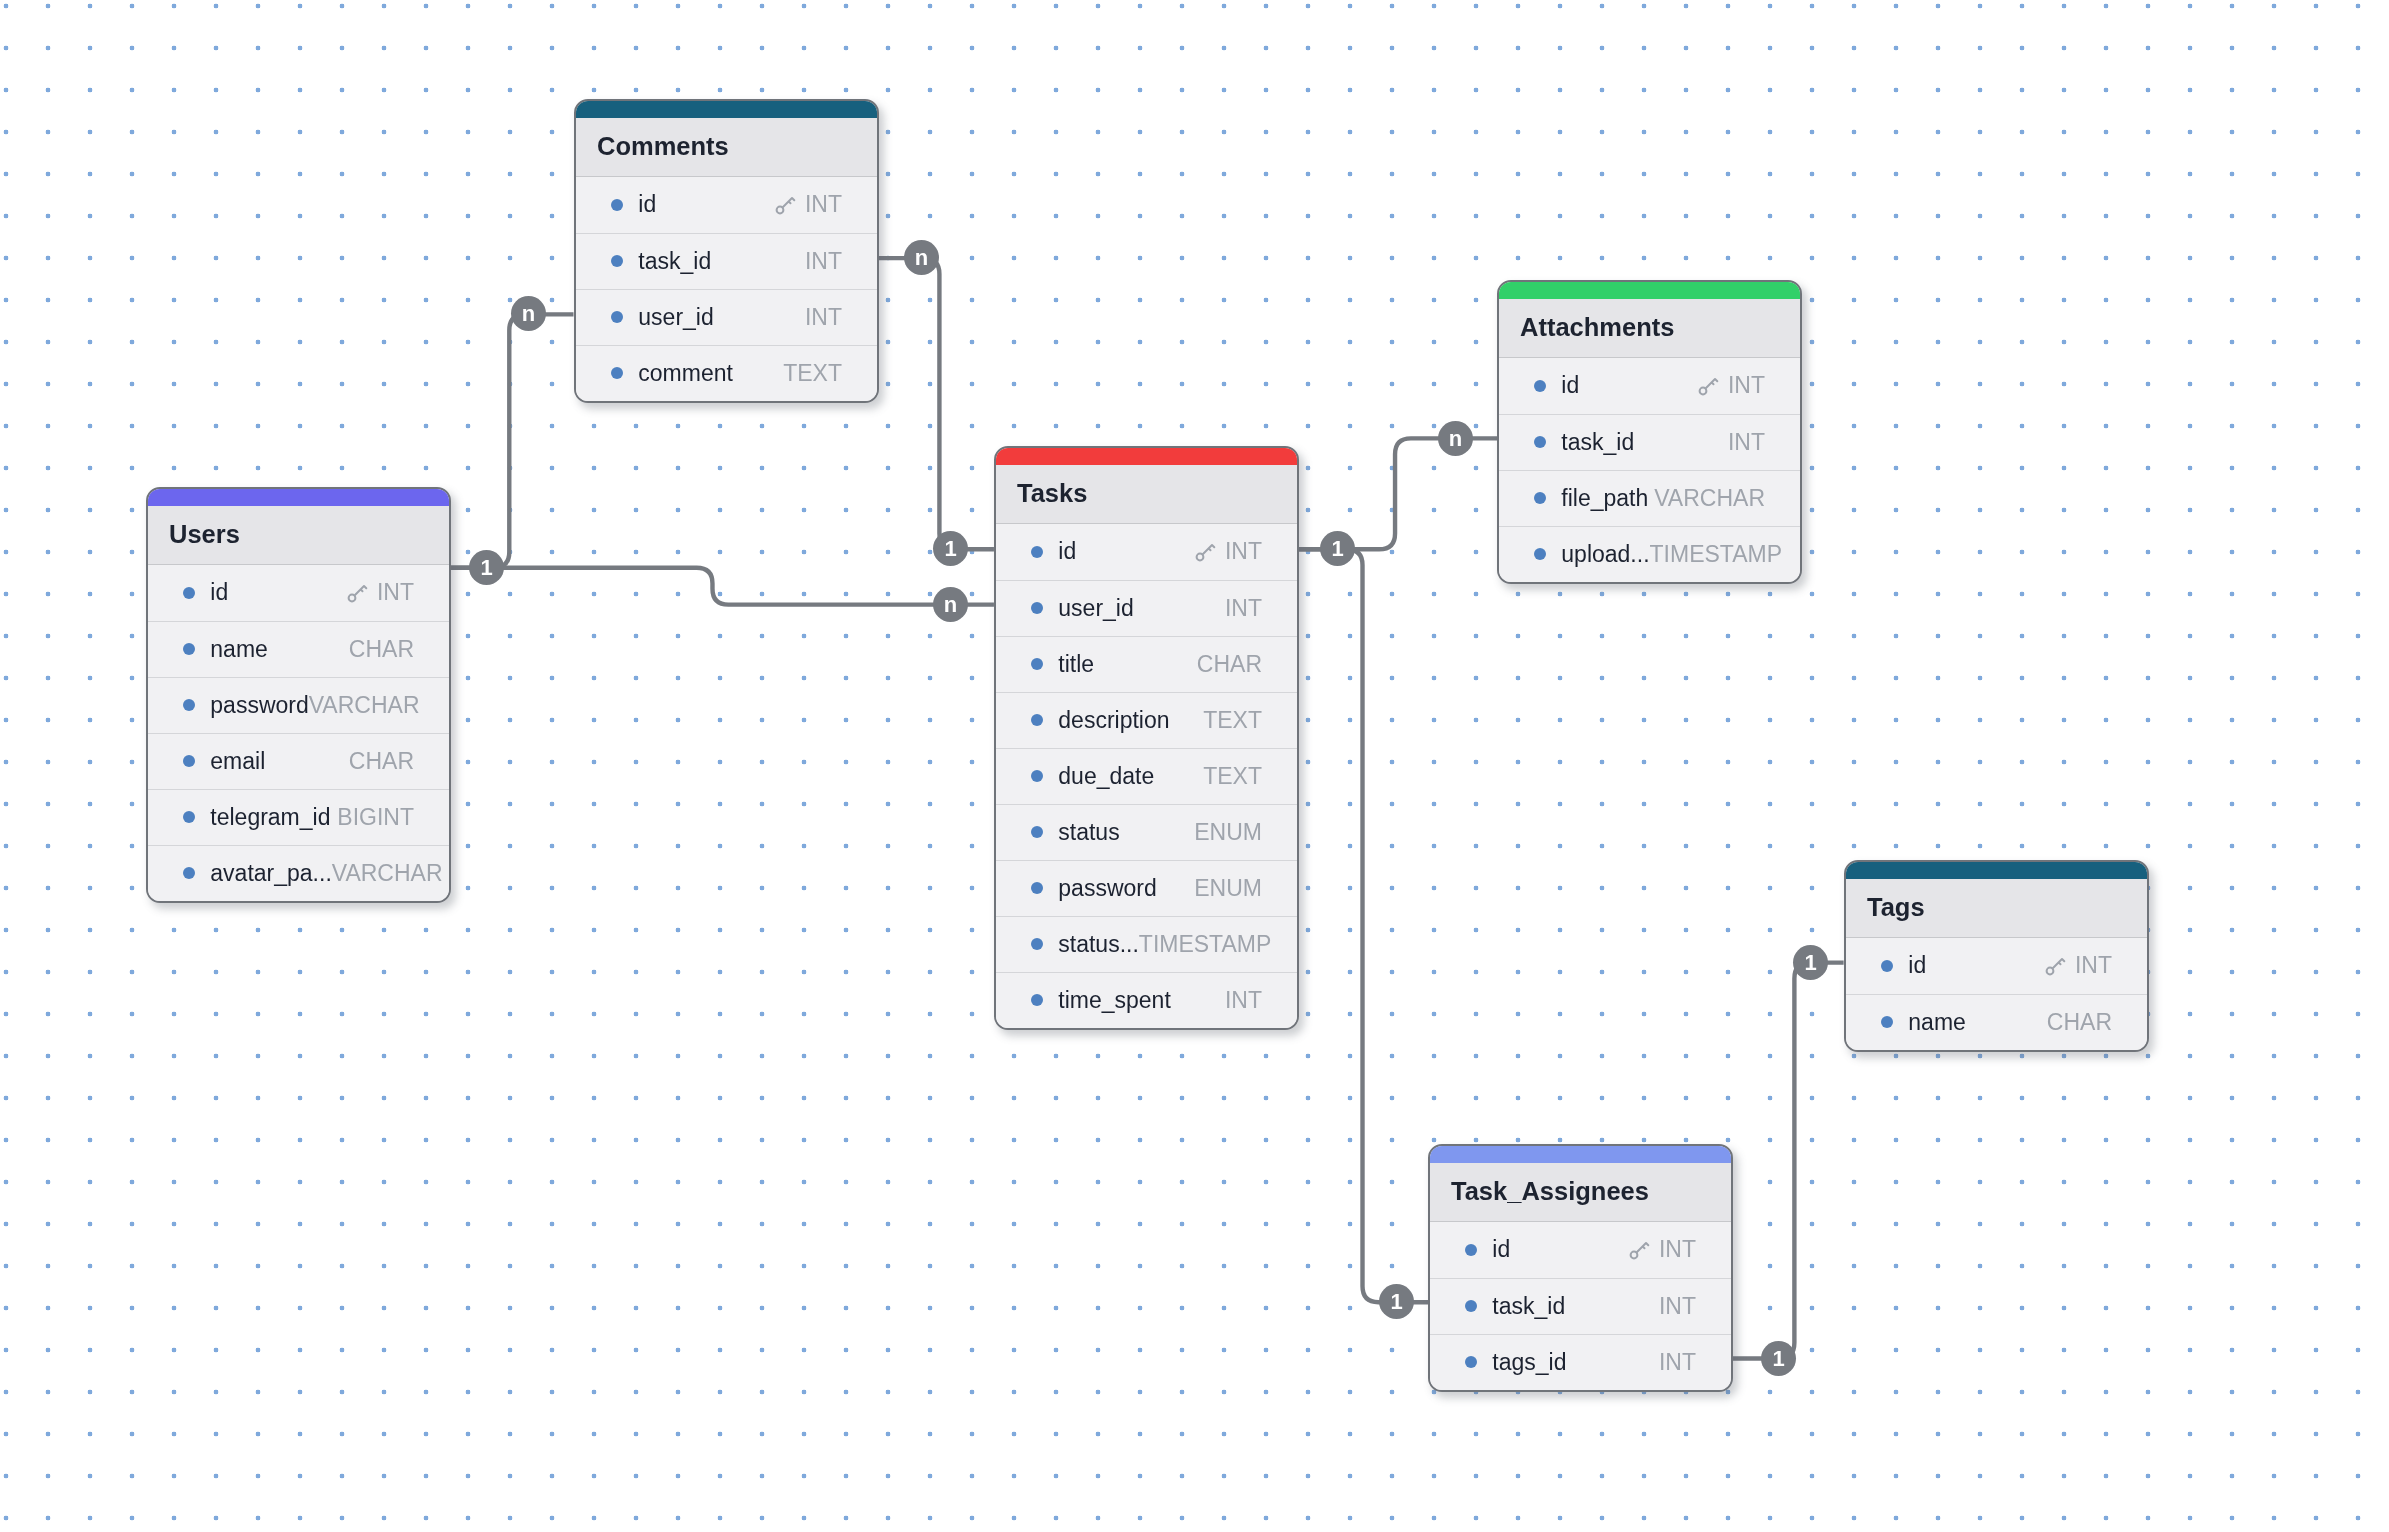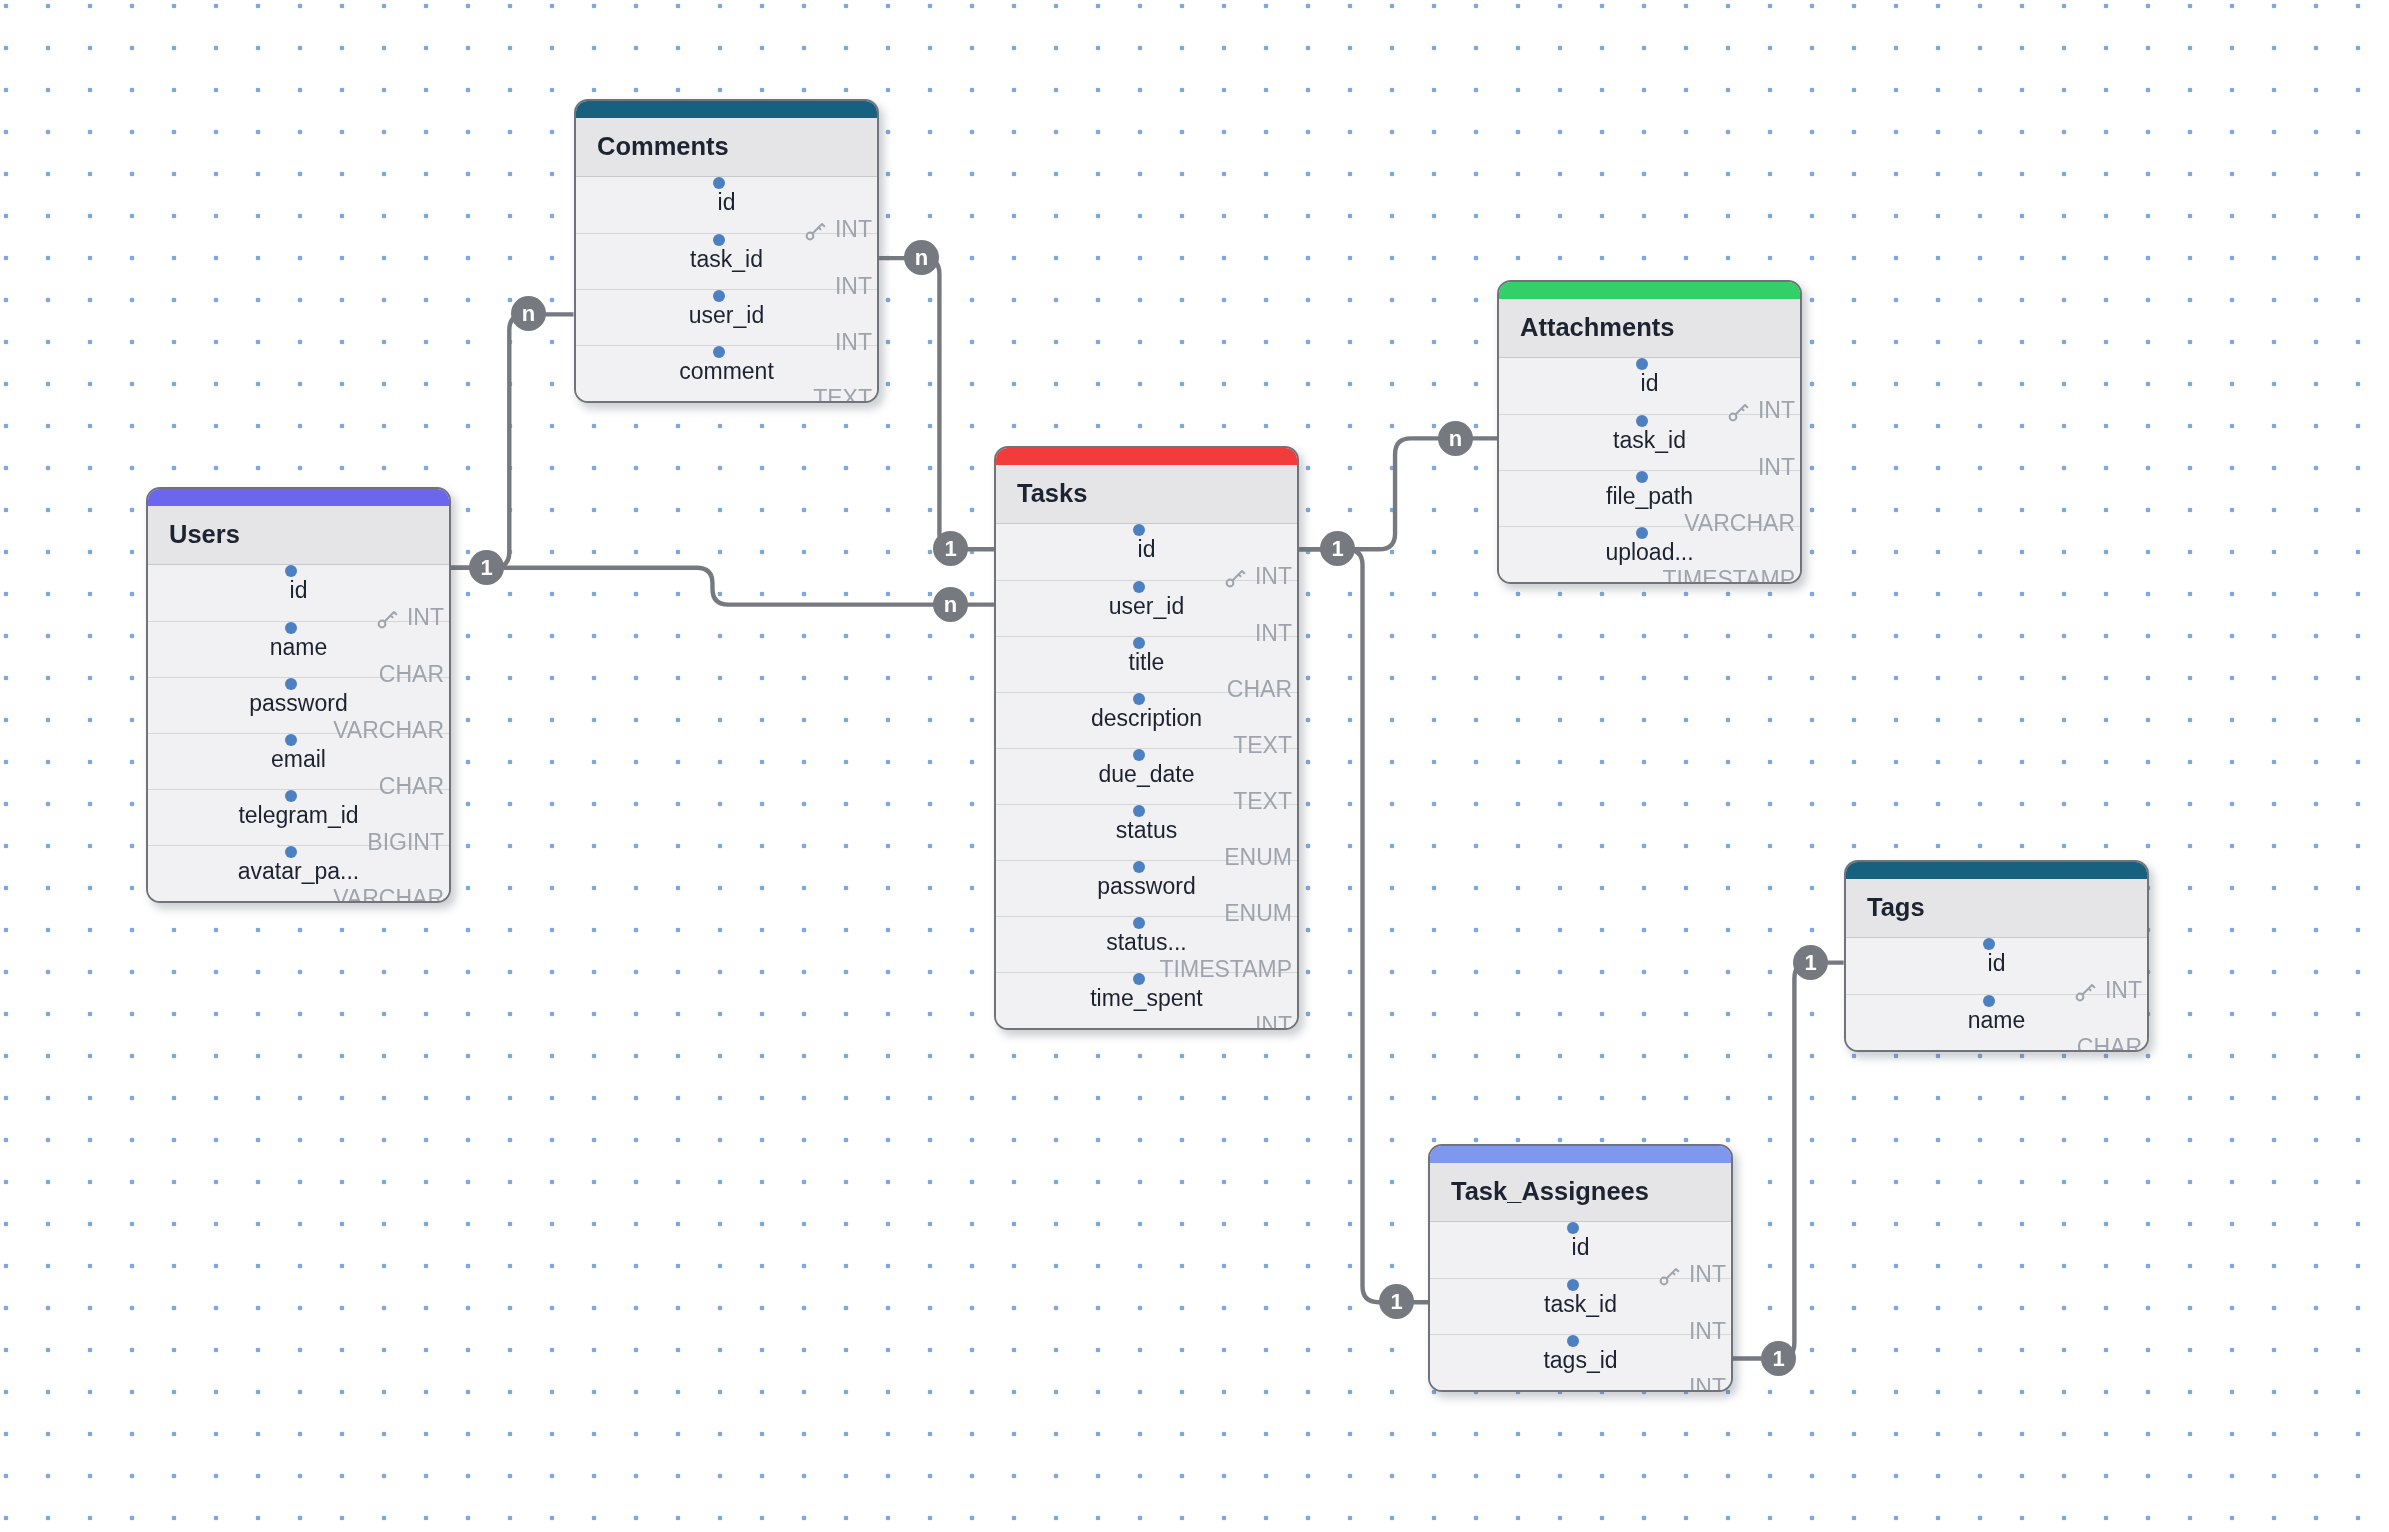--- a/index.html
+++ b/index.html
@@ -38,35 +38,34 @@
     background:#e5e5e8;
     border-bottom:1.8px solid #c7c8cb;
     display:flex;align-items:center;
     padding:16px 21px;
     font-size:25.5px;font-weight:700;color:#1d2330;
     box-sizing:border-box;
   }
   .field-row{
     height:56px;
     display:flex;align-items:center;
-    padding:0 5px;
+    padding:0 35px;
     box-sizing:border-box;
     background:#f1f1f3;
     font-size:23px;
-    flex-direction:column;
   }
   .field-row + .field-row{border-top:1.8px solid #d5d6d9;}
   .field-dot{
     width:12.3px;height:12.3px;border-radius:50%;
     background:#4d80c0;margin-right:15px;flex:none;
   }
   .field-name{color:#1c2230;white-space:nowrap;}
   .field-type{
     margin-left:auto;color:#9fa4ac;
-    display:flex;align-items:flex-end;gap:8px;white-space:nowrap;
+    display:flex;align-items:center;gap:8px;white-space:nowrap;
   }
   .key-icon{flex:none;display:block;}
 </style>
 </head>
 <body>
 
 <div id="stage">
   <svg id="rel-layer" viewBox="0 0 2716 1742" xmlns="http://www.w3.org/2000/svg">
       <path d="M 508 645 L 561 645 Q 579 645 579 627 L 579 375 Q 579 357 597 357 L 652 357"></path>
       <path d="M 508 645 L 792 645 Q 810 645 810 663 L 810 669 Q 810 687 828 687 L 1130 687"></path>

